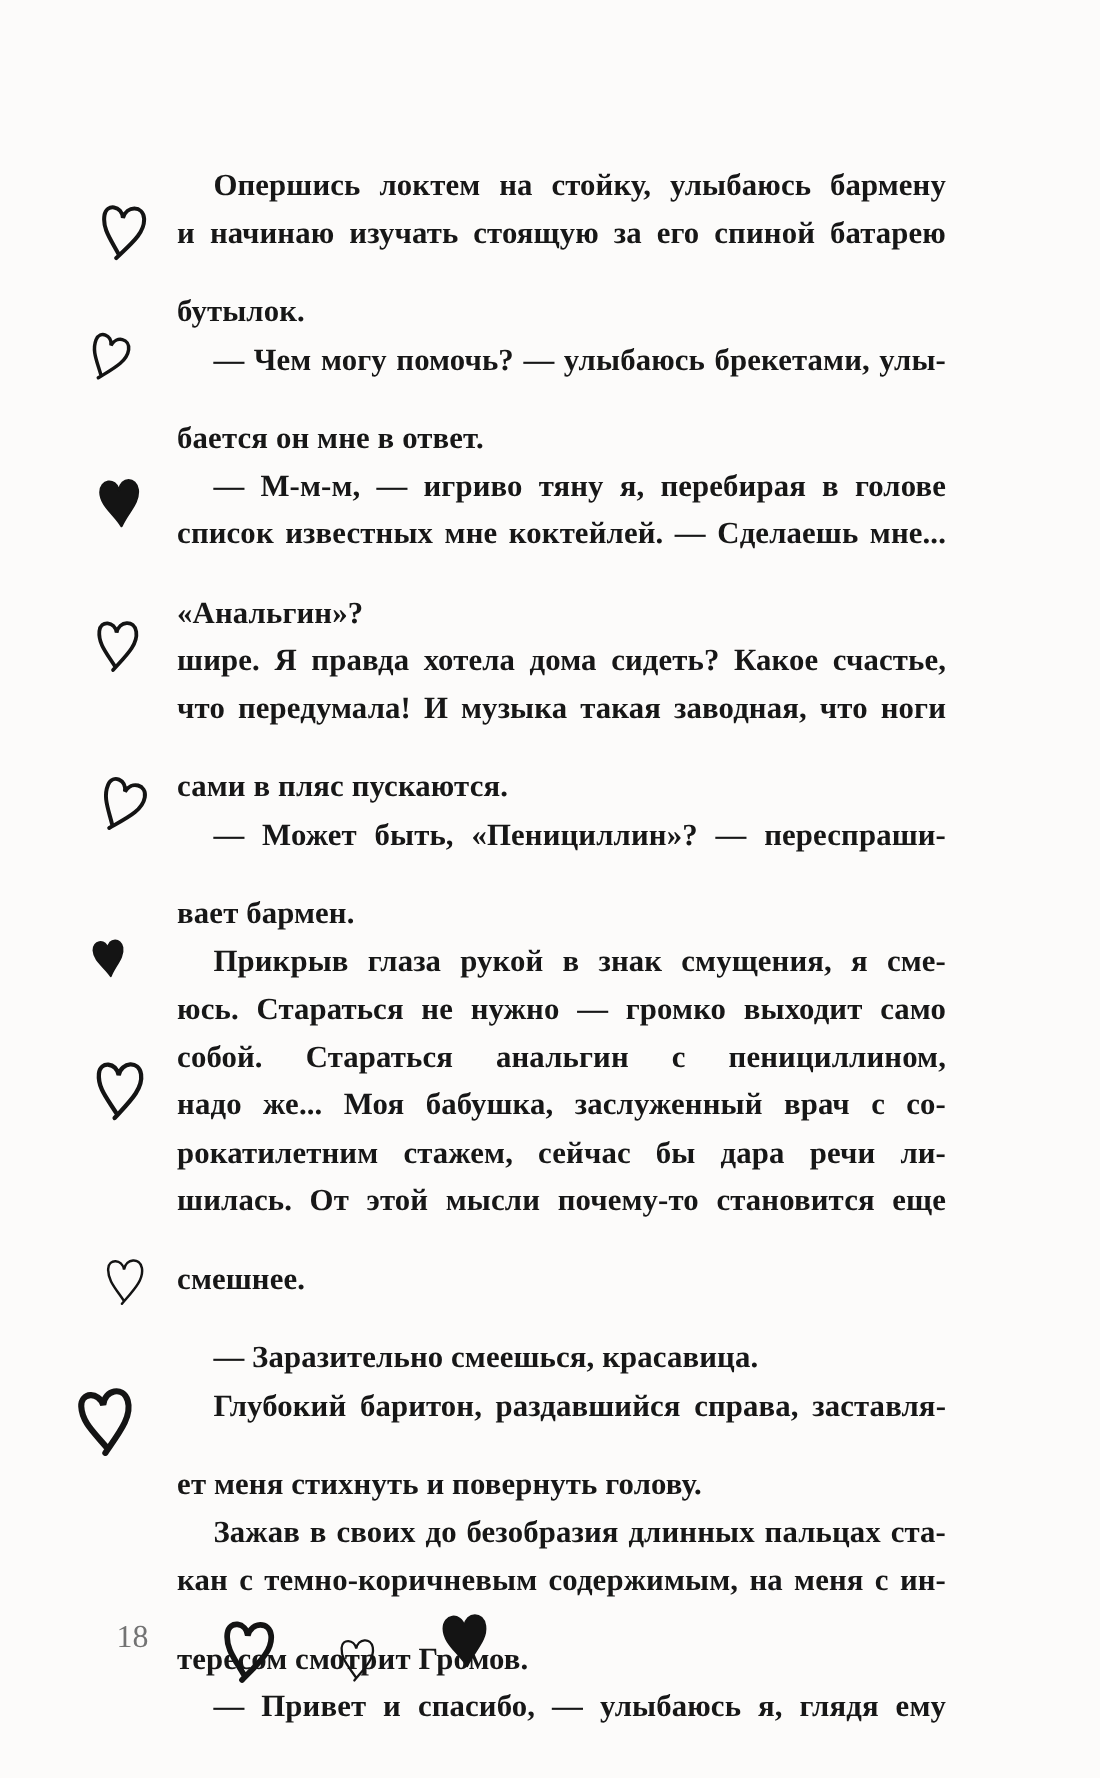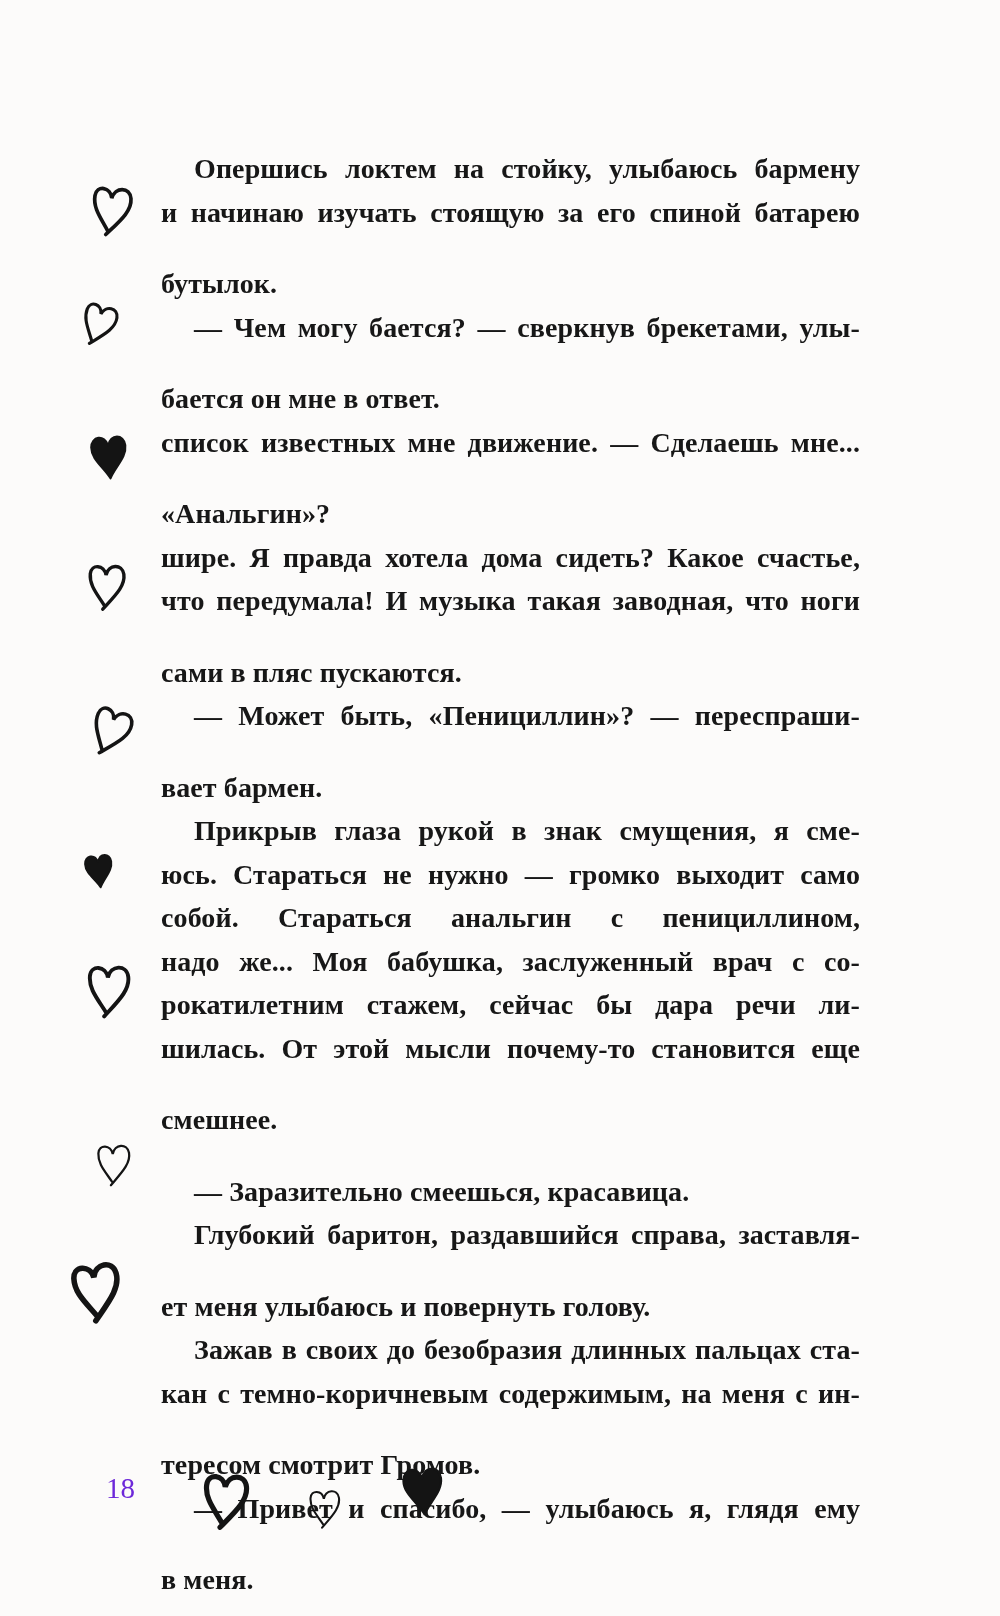--- a/index.html
+++ b/index.html
@@ -43,21 +43,21 @@
     overflow: visible;
   }
   .heart use { stroke-width: 5; }
   .heart.thin use { stroke-width: 3.6; }
   .heart.bold use { stroke-width: 6.4; }
   .page-number {
     position: absolute;
     left: 106px;
     top: 1472px;
     font-size: 29px;
-    color: #6d28d9;
+    color: #737373;
   }
   .svg-defs { position: absolute; width: 0; height: 0; }
 </style>
 </head>
 <body>
 
 <svg class="svg-defs" aria-hidden="true">
   <defs>
     <symbol id="h-outline" viewBox="0 0 64 76">
       <path d="M30 68 C18 50 6 38 7 21 C8 6 27 7 30 22 C33 6 53 4 56 20 C59 37 44 52 27 72" fill="none" stroke="currentColor" stroke-linecap="round"></path>
@@ -100,26 +100,27 @@
 
   <div class="text-block">
 
     <div class="para">
       <div class="line indent">Опершись локтем на стойку, улыбаюсь бармену</div>
       <div class="line">и начинаю изучать стоящую за его спиной батарею</div>
       <div class="line last">бутылок.</div>
     </div>
 
     <div class="para">
-      <div class="line indent">— Чем могу бается? — сверкнув брекетами, улы-</div>
+      <div class="line indent">— Чем могу помочь? — улыбаюсь брекетами, улы-</div>
       <div class="line last">бается он мне в ответ.</div>
     </div>
 
     <div class="para">
-      <div class="line">список известных мне движение. — Сделаешь мне...</div>
+      <div class="line indent">— М-м-м, — игриво тяну я, перебирая в голове</div>
+      <div class="line">список известных мне коктейлей. — Сделаешь мне...</div>
       <div class="line last">«Анальгин»?</div>
     </div>
 
     <div class="para">
       <div class="line">шире. Я правда хотела дома сидеть? Какое счастье,</div>
       <div class="line">что передумала! И музыка такая заводная, что ноги</div>
       <div class="line last">сами в пляс пускаются.</div>
     </div>
 
     <div class="para">
@@ -136,21 +137,21 @@
       <div class="line">шилась. От этой мысли почему-то становится еще</div>
       <div class="line last">смешнее.</div>
     </div>
 
     <div class="para">
       <div class="line indent last">— Заразительно смеешься, красавица.</div>
     </div>
 
     <div class="para">
       <div class="line indent">Глубокий баритон, раздавшийся справа, заставля-</div>
-      <div class="line last">ет меня улыбаюсь и повернуть голову.</div>
+      <div class="line last">ет меня стихнуть и повернуть голову.</div>
     </div>
 
     <div class="para">
       <div class="line indent">Зажав в своих до безобразия длинных пальцах ста-</div>
       <div class="line">кан с темно-коричневым содержимым, на меня с ин-</div>
       <div class="line last">тересом смотрит Громов.</div>
     </div>
 
     <div class="para">
       <div class="line indent">— Привет и спасибо, — улыбаюсь я, глядя ему</div>

